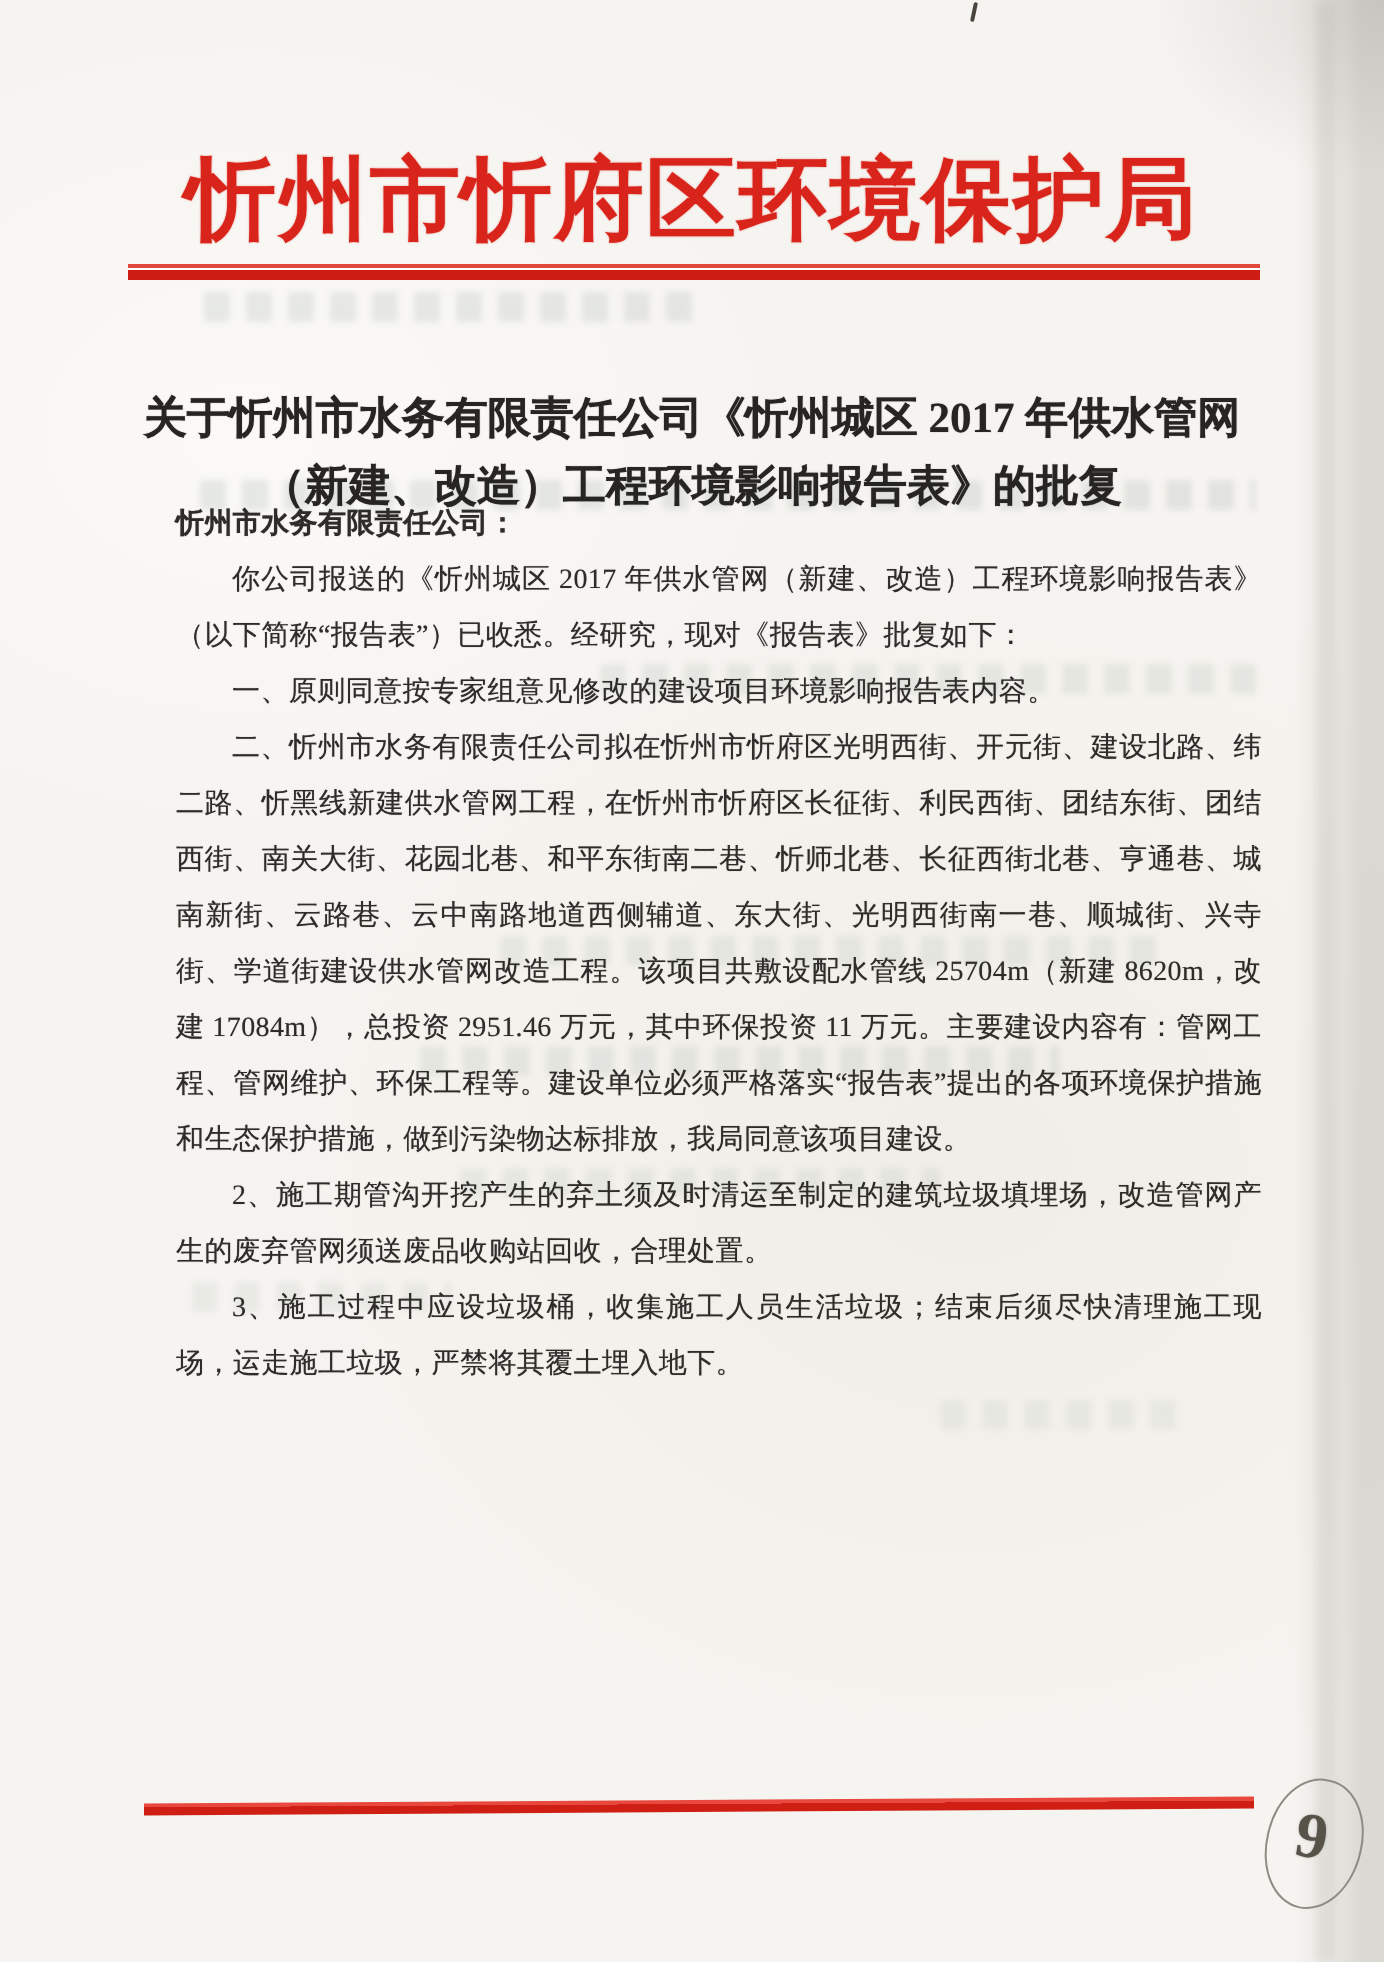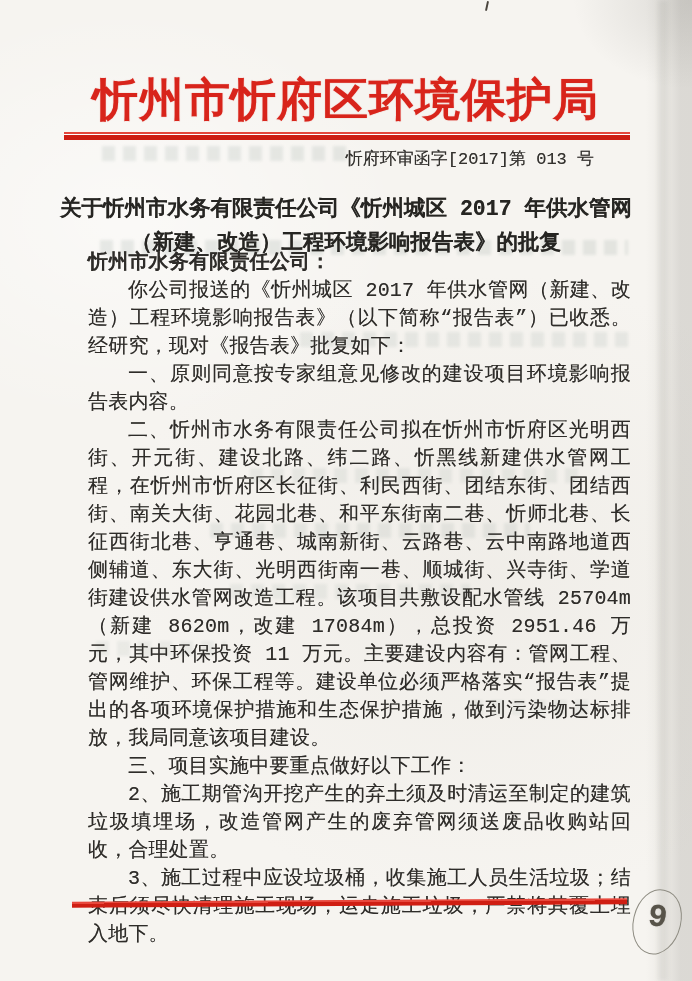--- a/index.html
+++ b/index.html
@@ -5,21 +5,21 @@
   html,body{margin:0;padding:0;background:#e9e7e4;}
   .page{
     position:relative;
     width:692px;height:981px;
     margin:0 auto;
     overflow:hidden;
     background-color:#f6f4f0;
     background-image:
       radial-gradient(ellipse 400px 300px at 18% 22%, rgba(255,255,255,.5), rgba(255,255,255,0) 70%),
       radial-gradient(ellipse 500px 420px at 70% 60%, rgba(235,232,226,.55), rgba(235,232,226,0) 75%);
-    font-family:Liberation Mono, monospace;
+    font-family:Liberation Serif, serif;
   }
   
   .edge-streak{
     position:absolute;top:0;bottom:0;right:0;width:46px;
     background:
       linear-gradient(to right, rgba(125,122,115,0) 0%, rgba(125,122,115,.10) 45%, rgba(125,122,115,.22) 75%, rgba(150,147,140,.28) 100%);
   }
   .edge-streak2{
     position:absolute;top:0;bottom:0;right:24px;width:10px;
     background:rgba(110,108,102,.10);filter:blur(2px);
@@ -56,21 +56,21 @@
   }
   .doc-title{
     position:absolute;left:46px;top:192px;width:600px;
     text-align:center;
     font-size:21.5px;font-weight:bold;line-height:34px;
     color:#262522;
     text-shadow:0 0 .5px rgba(38,37,34,.65);
   }
   .body-text{
     position:absolute;left:88px;top:249px;width:543px;
-    font-size:20px;line-height:28px;
+    font-size:14px;line-height:28px;
     color:#2e2c29;
     text-align:justify;
     letter-spacing:.2px;
     text-shadow:0 0 .45px rgba(46,44,41,.55);
   }
   .body-text p{margin:0;text-indent:2em;}
   .body-text .salutation{font-weight:bold;text-indent:0;}
 
   .rule-bottom{
     position:absolute;left:72px;top:900px;width:555px;height:6px;
@@ -118,33 +118,31 @@
   <div class="ghost" style="left:250px;top:468px;width:330px;opacity:.30"></div>
   <div class="ghost" style="left:210px;top:523px;width:320px;opacity:.34"></div>
   <div class="ghost" style="left:230px;top:584px;width:240px;opacity:.28"></div>
   <div class="ghost" style="left:96px;top:641px;width:130px;opacity:.26"></div>
   <div class="ghost" style="left:470px;top:700px;width:120px;opacity:.24"></div>
 
   <div class="agency">忻州市忻府区环境保护局</div>
 
   <div class="rule-top"></div>
 
-  <div class="doc-number">忻府环审函字[2017]第 013 号</div>
 
   <div class="doc-title">
     <div>关于忻州市水务有限责任公司《忻州城区 2017 年供水管网</div>
     <div>（新建、改造）工程环境影响报告表》的批复</div>
   </div>
 
   <div class="body-text">
     <p class="salutation">忻州市水务有限责任公司：</p>
     <p class="para">你公司报送的《忻州城区 2017 年供水管网（新建、改造）工程环境影响报告表》（以下简称“报告表”）已收悉。经研究，现对《报告表》批复如下：</p>
     <p class="para">一、原则同意按专家组意见修改的建设项目环境影响报告表内容。</p>
     <p class="para">二、忻州市水务有限责任公司拟在忻州市忻府区光明西街、开元街、建设北路、纬二路、忻黑线新建供水管网工程，在忻州市忻府区长征街、利民西街、团结东街、团结西街、南关大街、花园北巷、和平东街南二巷、忻师北巷、长征西街北巷、亨通巷、城南新街、云路巷、云中南路地道西侧辅道、东大街、光明西街南一巷、顺城街、兴寺街、学道街建设供水管网改造工程。该项目共敷设配水管线 25704m（新建 8620m，改建 17084m），总投资 2951.46 万元，其中环保投资 11 万元。主要建设内容有：管网工程、管网维护、环保工程等。建设单位必须严格落实“报告表”提出的各项环境保护措施和生态保护措施，做到污染物达标排放，我局同意该项目建设。</p>
-    <p class="para">三、项目实施中要重点做好以下工作：</p>
     <p class="para">2、施工期管沟开挖产生的弃土须及时清运至制定的建筑垃圾填埋场，改造管网产生的废弃管网须送废品收购站回收，合理处置。</p>
     <p class="para">3、施工过程中应设垃圾桶，收集施工人员生活垃圾；结束后须尽快清理施工现场，运走施工垃圾，严禁将其覆土埋入地下。</p>
   </div>
 
   <div class="rule-bottom"></div>
 
   <div class="pagenum-circle">
     <span class="num">9</span>
   </div>
 

